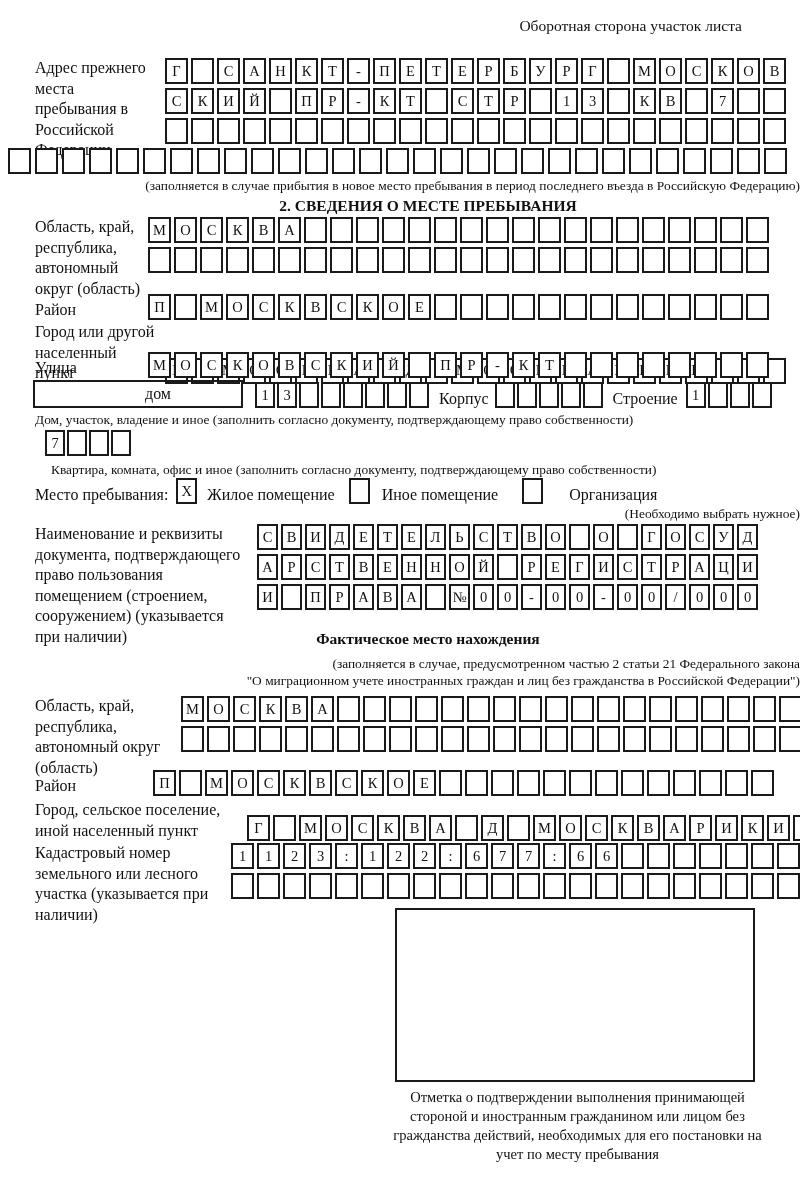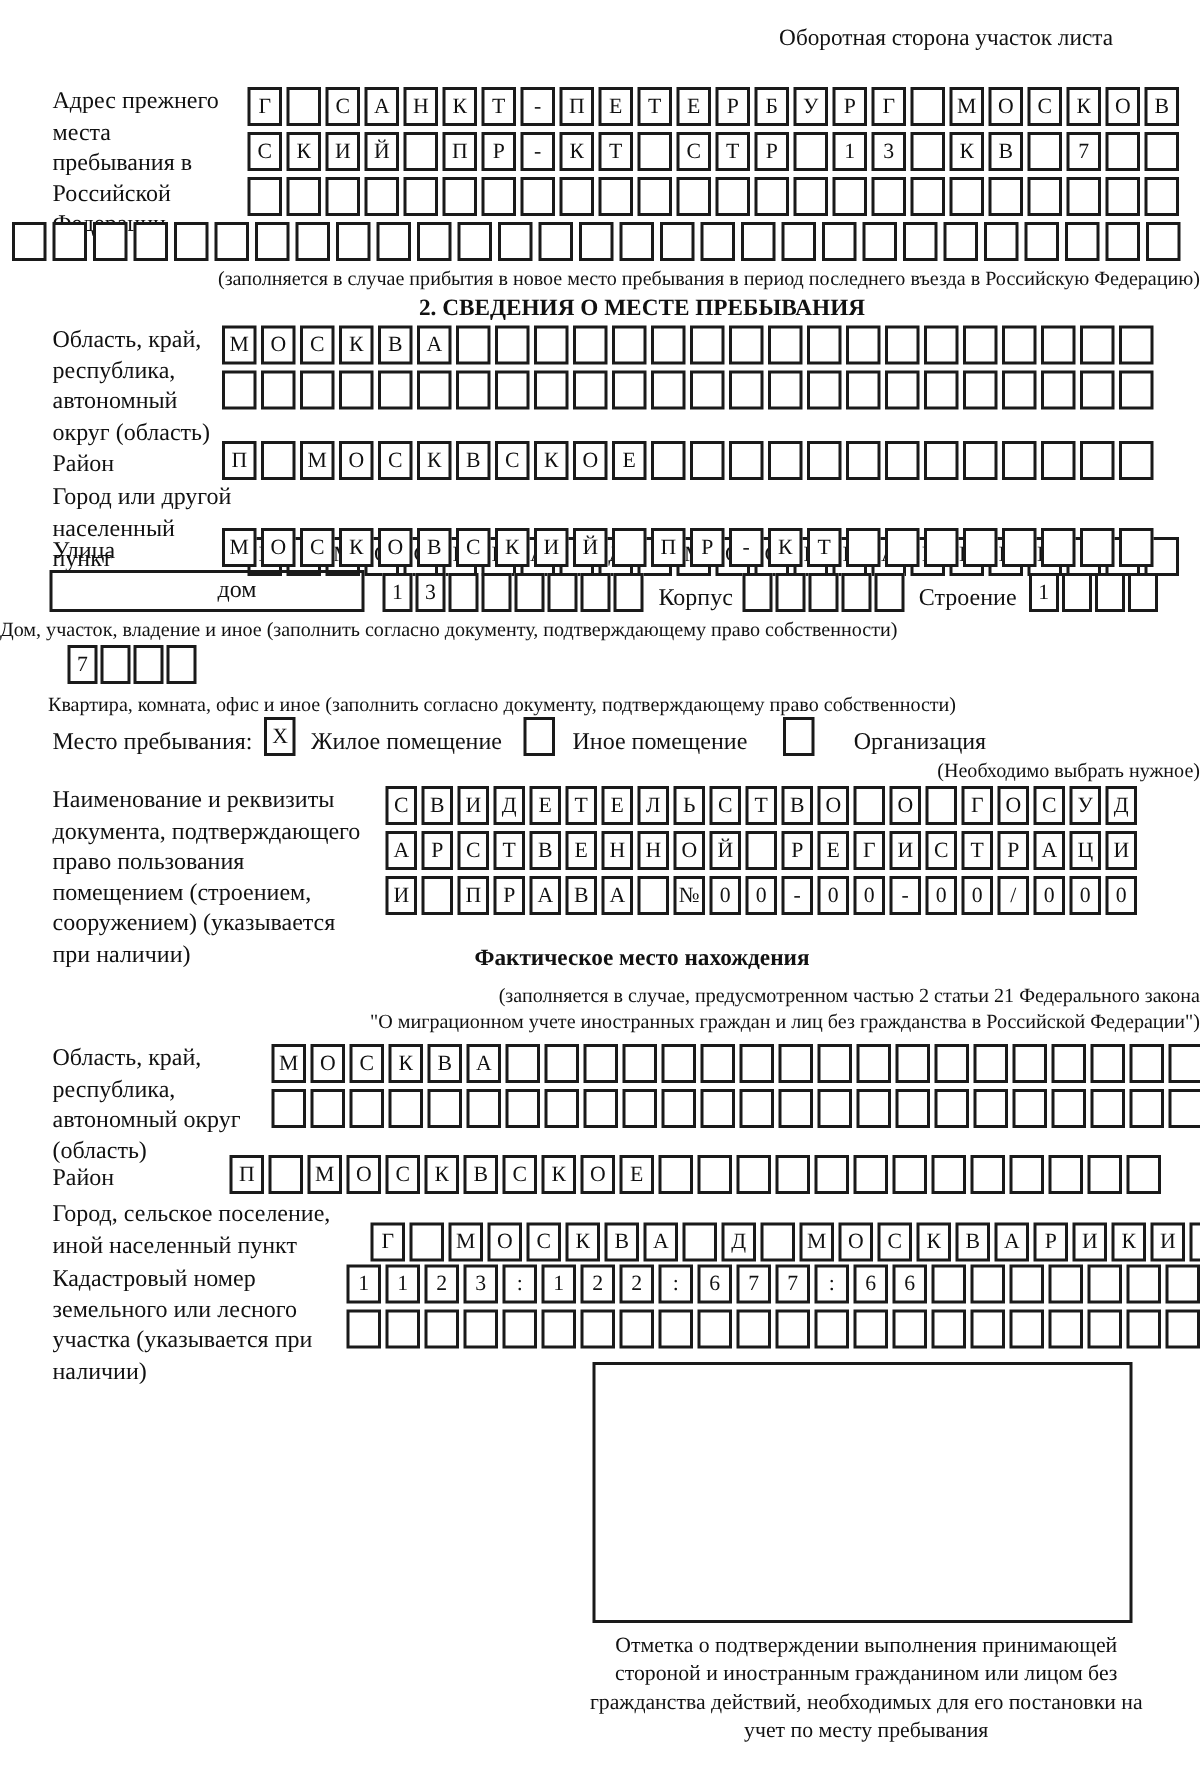--- a/index.html
+++ b/index.html
@@ -318,31 +318,31 @@
         <span class="cell"></span>
       </div>
     <div class="inlinelbl" style="margin-left:10px;">Строение</div>
     <div class="cells xs" style="margin-left:8px;">
         <span class="cell">1</span>
         <span class="cell"></span>
         <span class="cell"></span>
         <span class="cell"></span>
       </div>
   </div>
-  <div class="abs caption" style="top:412px;left:0;text-align:left;box-sizing:border-box;">Дом, участок, владение и иное (заполнить согласно документу, подтверждающему право собственности)</div>
+  <div class="abs caption" style="top:412px;left:0;text-align:left;padding-left:35px;box-sizing:border-box;">Дом, участок, владение и иное (заполнить согласно документу, подтверждающему право собственности)</div>
 
   <div class="abs flexrow" style="top:430px;left:33px;">
     <div class="cells xs" style="margin-left:12px;">
         <span class="cell">7</span>
         <span class="cell"></span>
         <span class="cell"></span>
         <span class="cell"></span>
       </div>
   </div>
-  <div class="abs caption" style="top:462px;left:0;text-align:left;padding-left:32px;box-sizing:border-box;">Квартира, комната, офис и иное (заполнить согласно документу, подтверждающему право собственности)</div>
+  <div class="abs caption" style="top:462px;left:0;text-align:left;padding-left:51px;box-sizing:border-box;">Квартира, комната, офис и иное (заполнить согласно документу, подтверждающему право собственности)</div>
 
   <div class="abs flexrow" style="top:478px;left:35px;">
     <div class="inlinelbl">Место пребывания:</div>
     <div class="cell" style="width:21px;margin-left:8px;">X</div>
     <div class="inlinelbl" style="margin-left:10px;">Жилое помещение</div>
     <div class="cell" style="width:21px;margin-left:14px;"></div>
     <div class="inlinelbl" style="margin-left:12px;">Иное помещение</div>
     <div class="cell" style="width:21px;margin-left:24px;"></div>
     <div class="inlinelbl" style="margin-left:26px;">Организация</div>
   </div>

